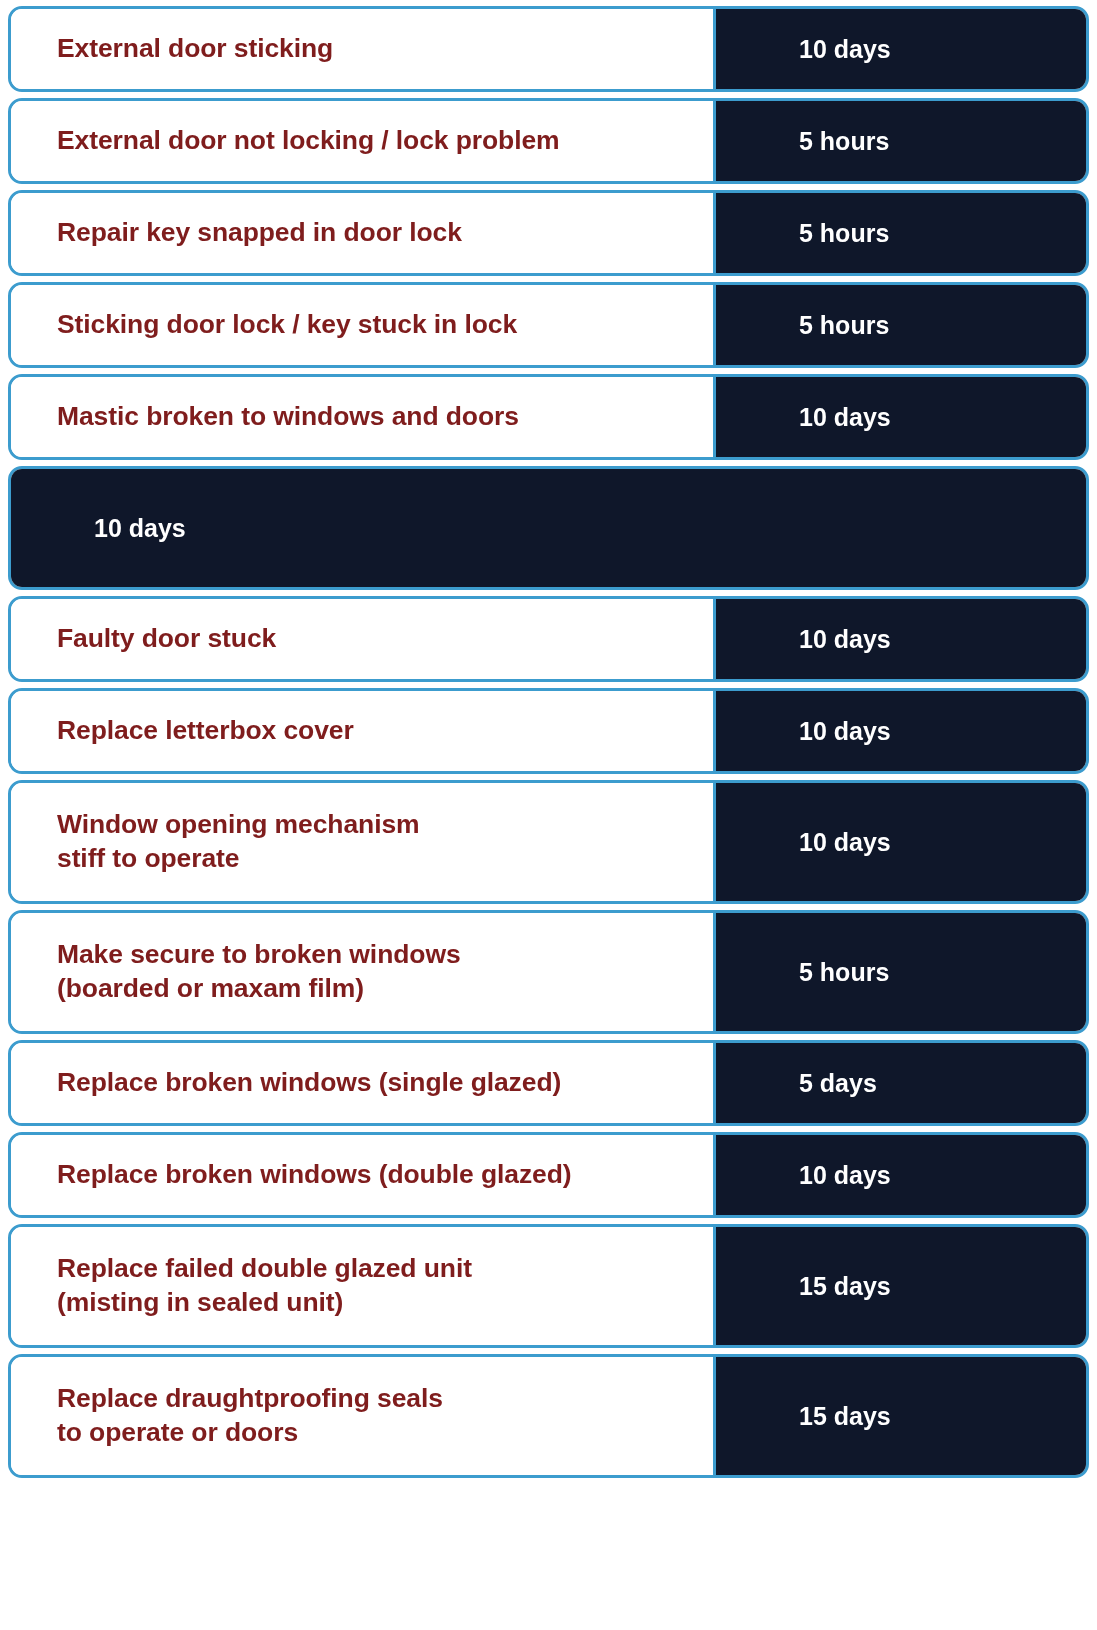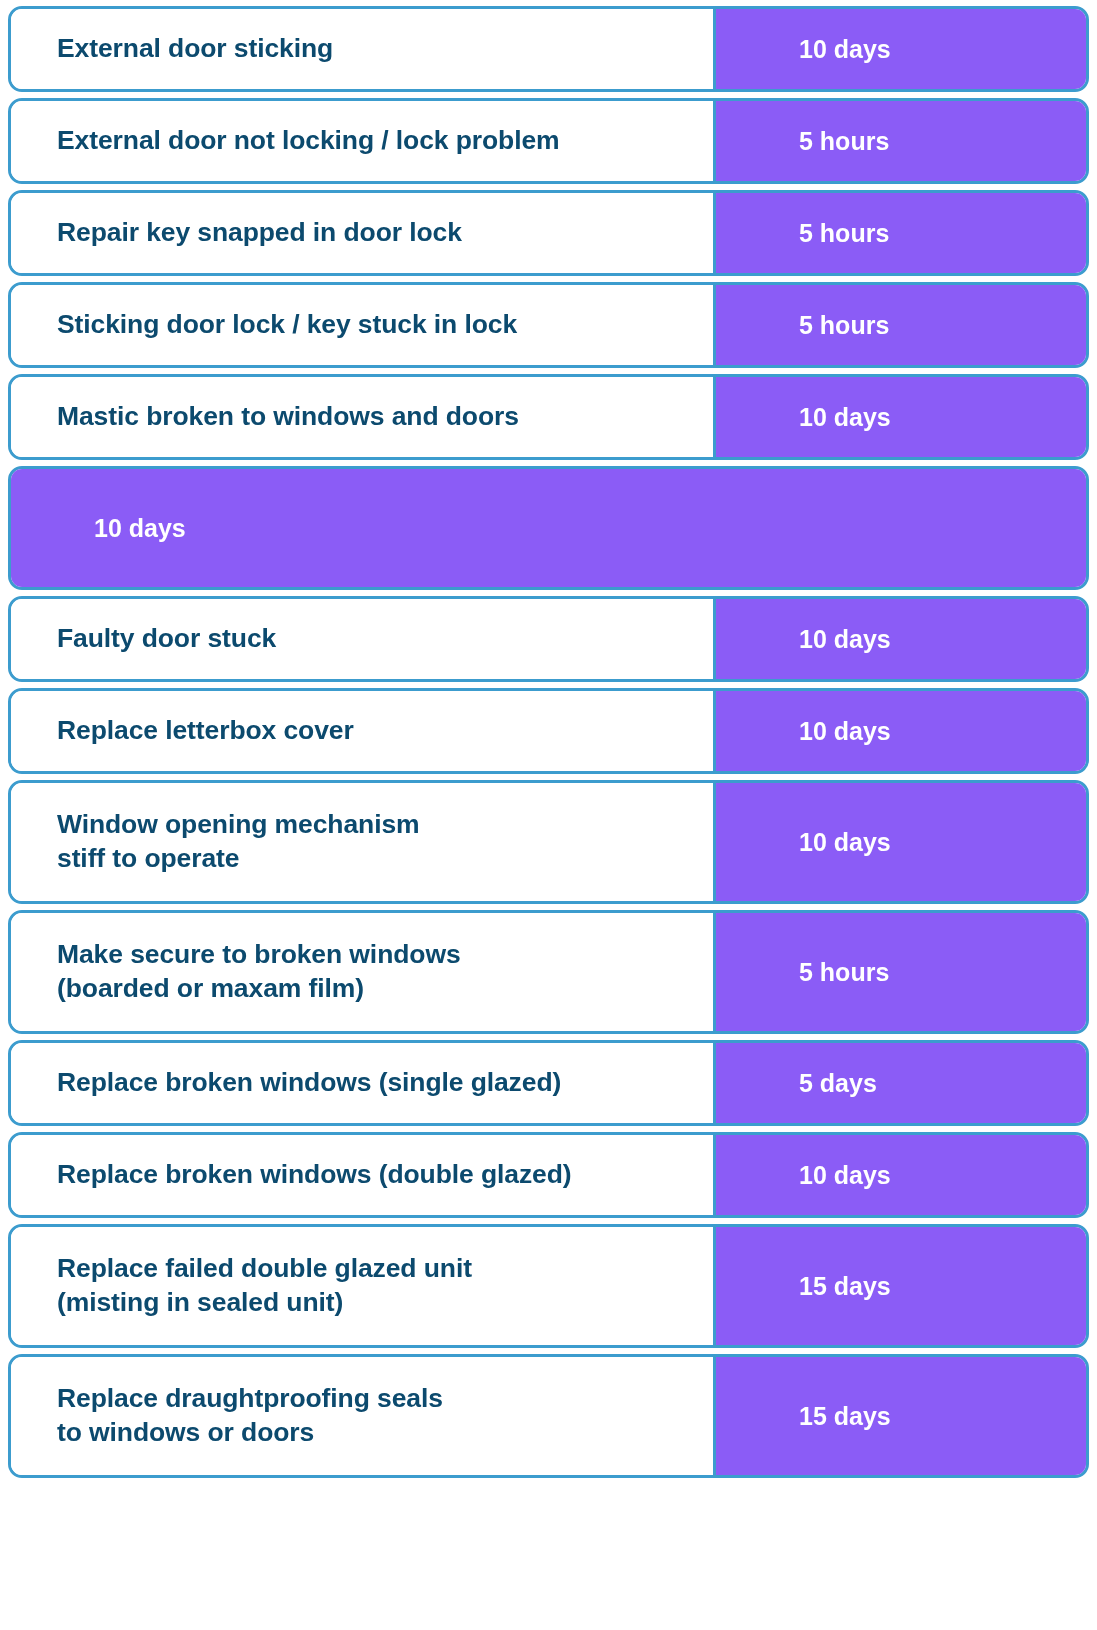--- a/index.html
+++ b/index.html
@@ -32,34 +32,34 @@
     flex: 0 0 705px;
     width: 705px;
     display: flex;
     align-items: center;
     padding: 10px 0 10px 46px;
     box-sizing: border-box;
     background: #ffffff;
     border-right: 3px solid #3c9cce;
   }
   .cell-task span {
-    color: #0c4a6e;
+    color: #7f1d1d;
     font-size: 26.5px;
     font-weight: bold;
     line-height: 1.28;
     white-space: pre-line;
     letter-spacing: -0.1px;
   }
   .cell-time {
     flex: 1 1 auto;
     display: flex;
     align-items: center;
     padding-left: 83px;
     box-sizing: border-box;
-    background: #8b5cf6;
+    background: #0f172a;
   }
   .cell-time span {
     color: #ffffff;
     font-size: 25px;
     font-weight: bold;
     line-height: 1.28;
   }
   .r-tall .cell-task,
   .r-tall .cell-time { min-height: 118px; }
   .r-short .cell-task,
@@ -169,19 +169,19 @@
         <span>Replace failed double glazed unit
 (misting in sealed unit)</span>
       </div>
       <div class="cell-time">
         <span>15 days</span>
       </div>
     </div>
     <div class="row r-tall">
       <div class="cell-task">
         <span>Replace draughtproofing seals
-to windows or doors</span>
+to operate or doors</span>
       </div>
       <div class="cell-time">
         <span>15 days</span>
       </div>
     </div>
   </div>
 
 </body></html>

